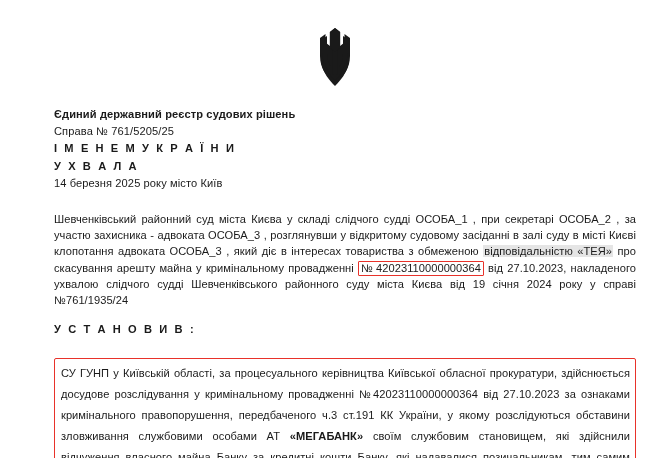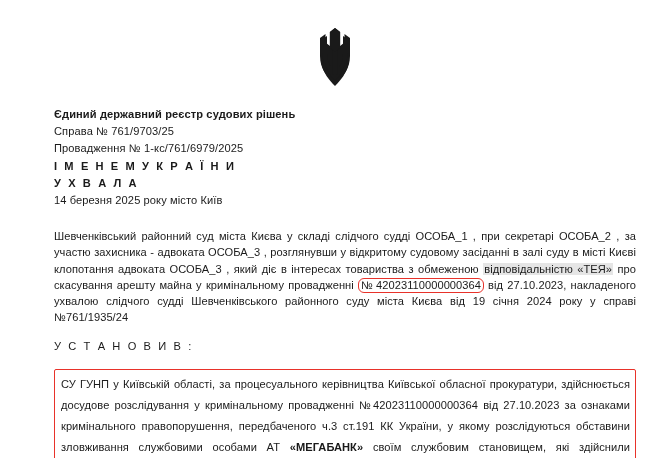--- a/index.html
+++ b/index.html
@@ -58,31 +58,31 @@
     margin: 0;
     letter-spacing: 0.05px;
   }
   .hl-yellow {
     background: #e5e5e5;
     padding: 0 1px;
   }
   .boxed {
     border: 1.6px solid #e8322a;
     padding: 0 2px;
-    border-radius: 6px;
+    border-radius: 1px;
     display: inline-block;
     line-height: 13px;
   }
   .section-gap {
     height: 13px;
   }
   .ustanoviv {
-    font-weight: normal;
+    font-weight: bold;
     letter-spacing: 2.1px;
-    margin-bottom: 14px;
+    margin-bottom: 21px;
   }
   .redbox-block {
     border: 1.6px solid #e8322a;
     border-radius: 2px;
     padding: 4px 5px 4px 6px;
     margin-top: 2px;
   }
   .redbox-block .para {
     line-height: 21px;
   }
@@ -104,22 +104,21 @@
         <path d="M38.5 13 L34 10 L34 28 C34 34 32.5 38 30 41 L33 44 C36.5 40 38.5 34 38.5 27 Z"></path>
         <path d="M26 2 L31.2 6 L31.2 22 L26 26 L20.8 22 L20.8 6 Z"></path>
         <path d="M26 60 C20 54 14.5 47 12.5 38 L15.5 36 C17.5 44 21 50 26 55 C31 50 34.5 44 36.5 36 L39.5 38 C37.5 47 32 54 26 60 Z"></path>
       </g>
     </svg>
   </div>
 
   <div class="doc-body">
 
     <div class="title-line">Єдиний державний реєстр судових рішень</div>
-    <div class="meta-line">Справа № 761/9703/25</div>
-    <div class="meta-line">Провадження № 1-кс/761/6979/2025</div>
+    <div class="meta-line">Справа № 761/5205/25</div>
     <div class="spaced-caps">І М Е Н Е М   У К Р А Ї Н И</div>
     <div class="spaced-caps">У Х В А Л А</div>
     <div class="date-line">14 березня 2025 року місто Київ</div>
 
     <p class="para"><span>Шевченківський районний суд міста Києва у складі слідчого судді ОСОБА_1 , при секретарі ОСОБА_2 , за участю захисника - адвоката ОСОБА_3 , розглянувши у відкритому судовому засіданні в залі суду в місті Києві клопотання адвоката ОСОБА_3 , який діє в інтересах товариства з обмеженою </span><span class="hl-yellow">відповідальністю «ТЕЯ»</span><span> про скасування арешту майна у кримінальному провадженні </span><span class="boxed">№ 42023110000000364</span><span> від 27.10.2023, накладеного ухвалою слідчого судді Шевченківського районного суду міста Києва від 19 січня 2024 року у справі №761/1935/24</span></p>
 
     <div class="section-gap"></div>
 
     <div class="ustanoviv">У С Т А Н О В И В :</div>
 

